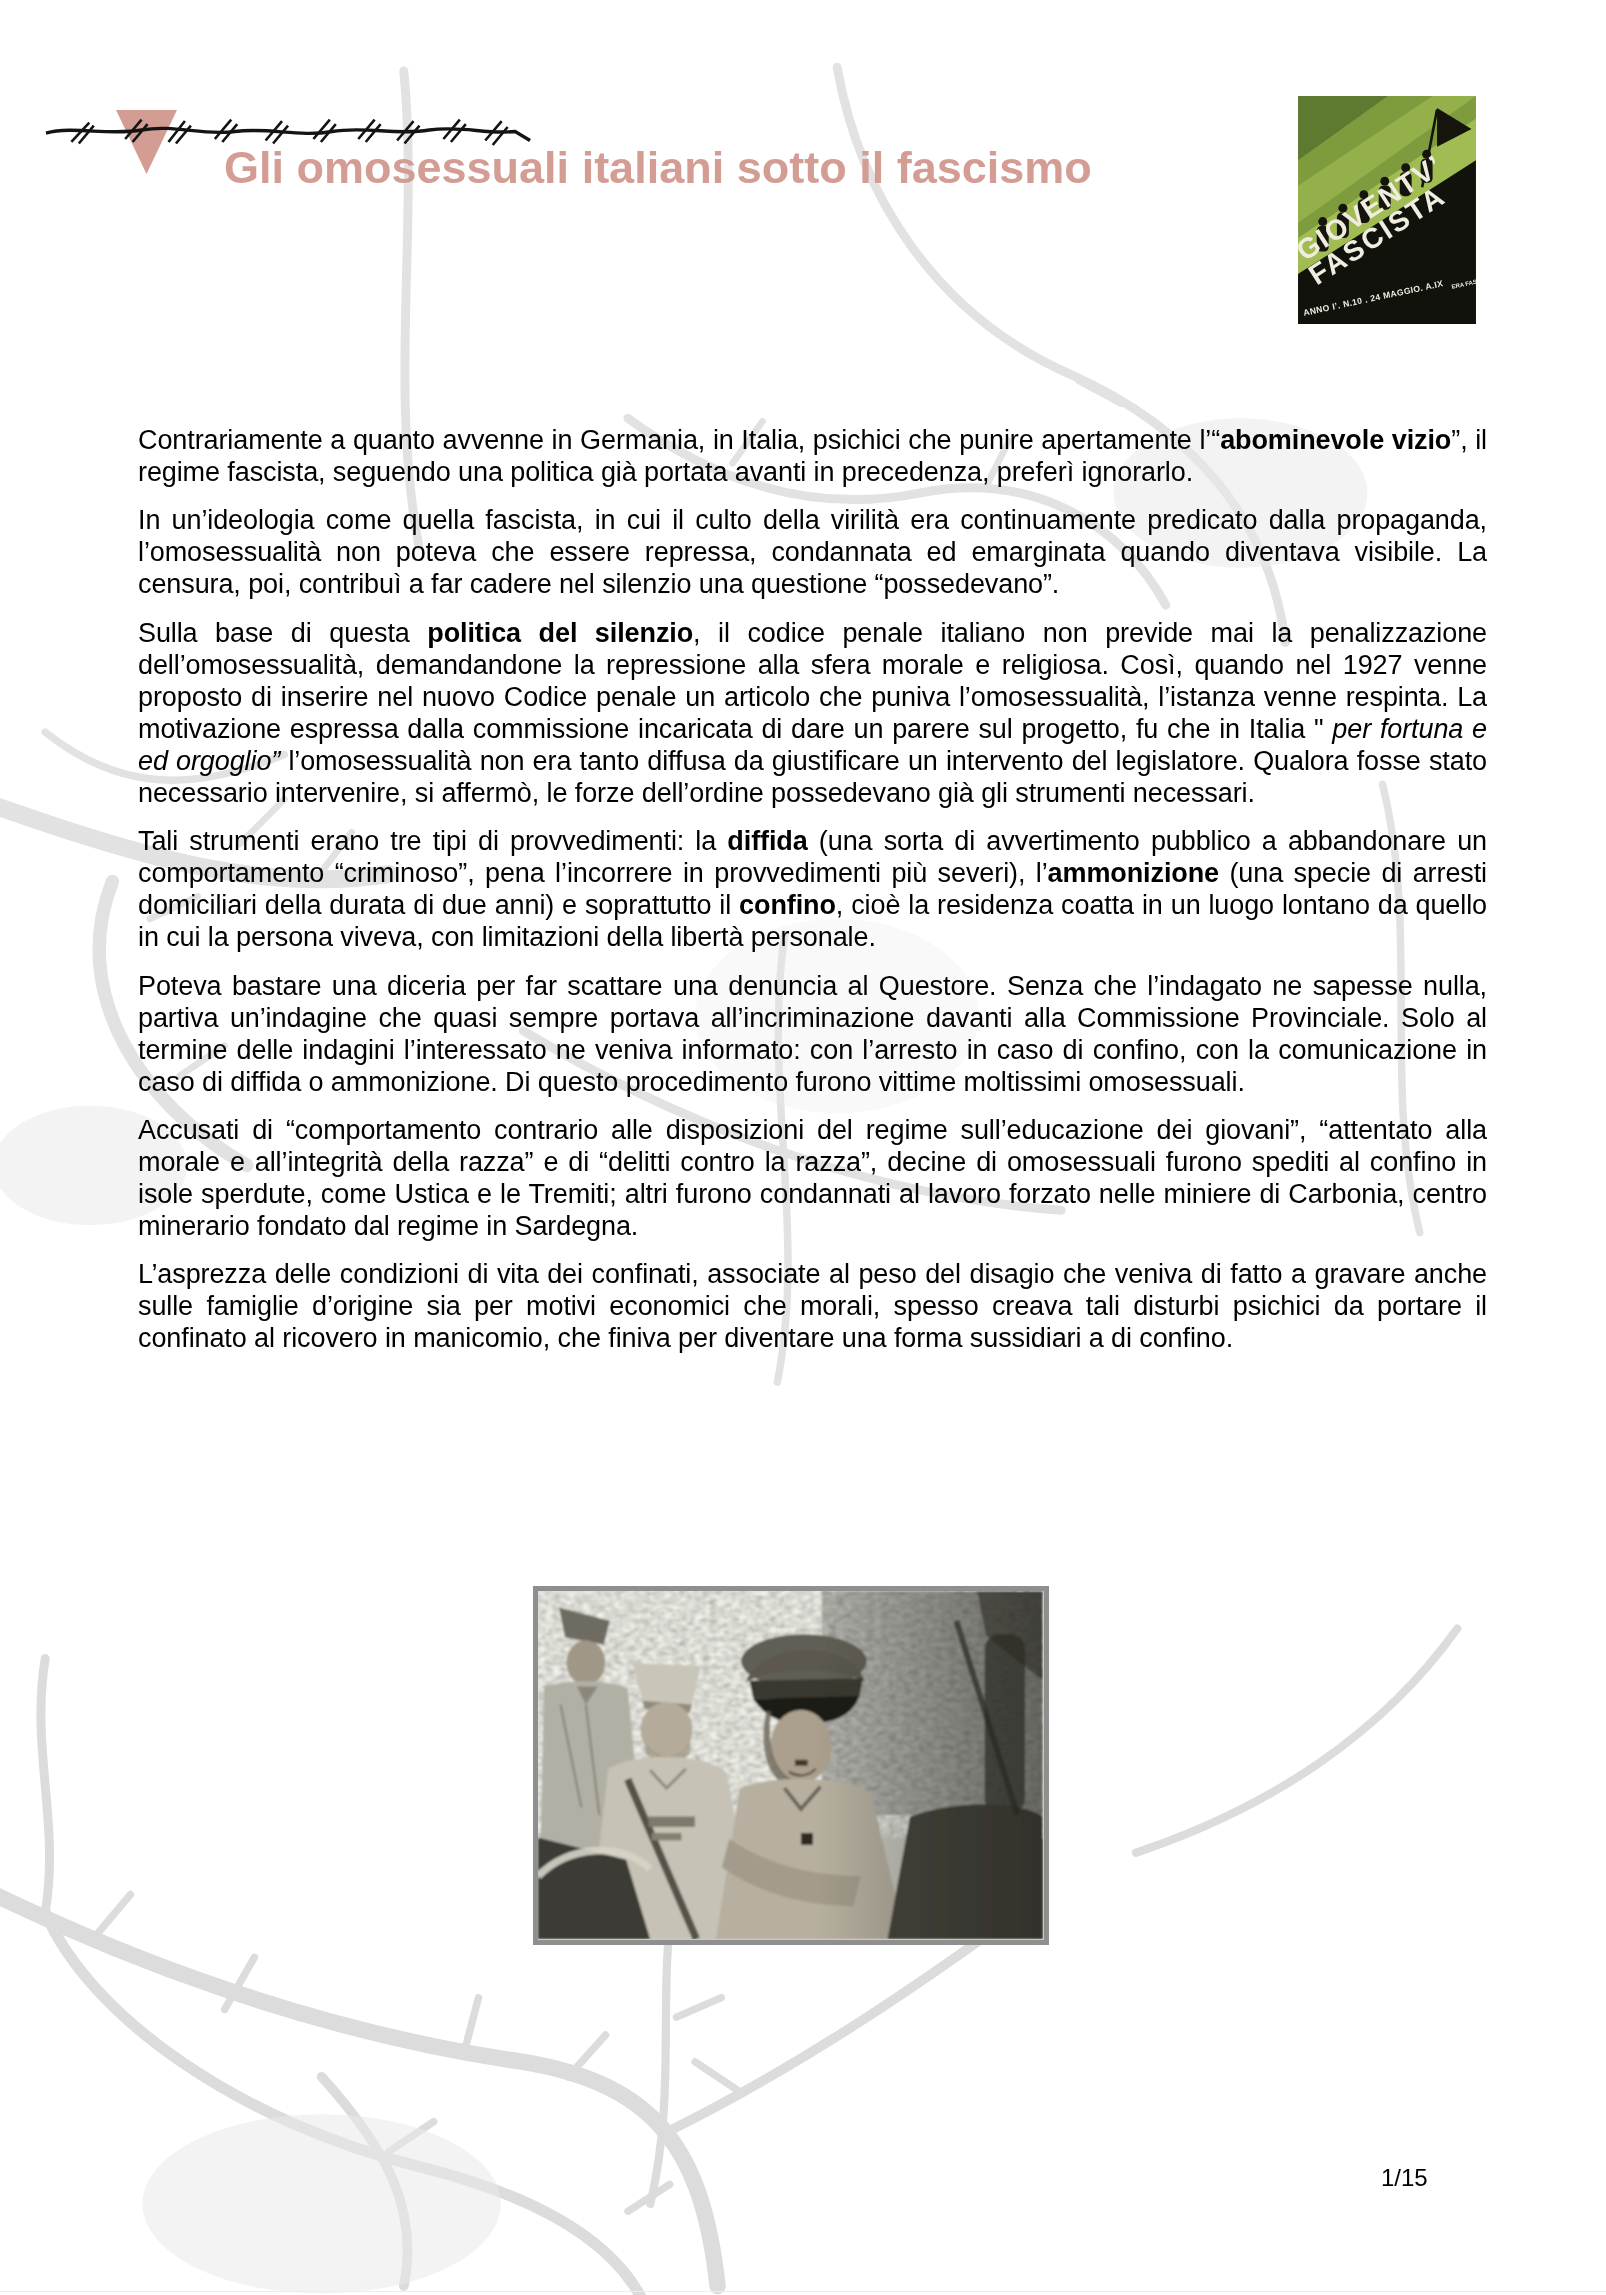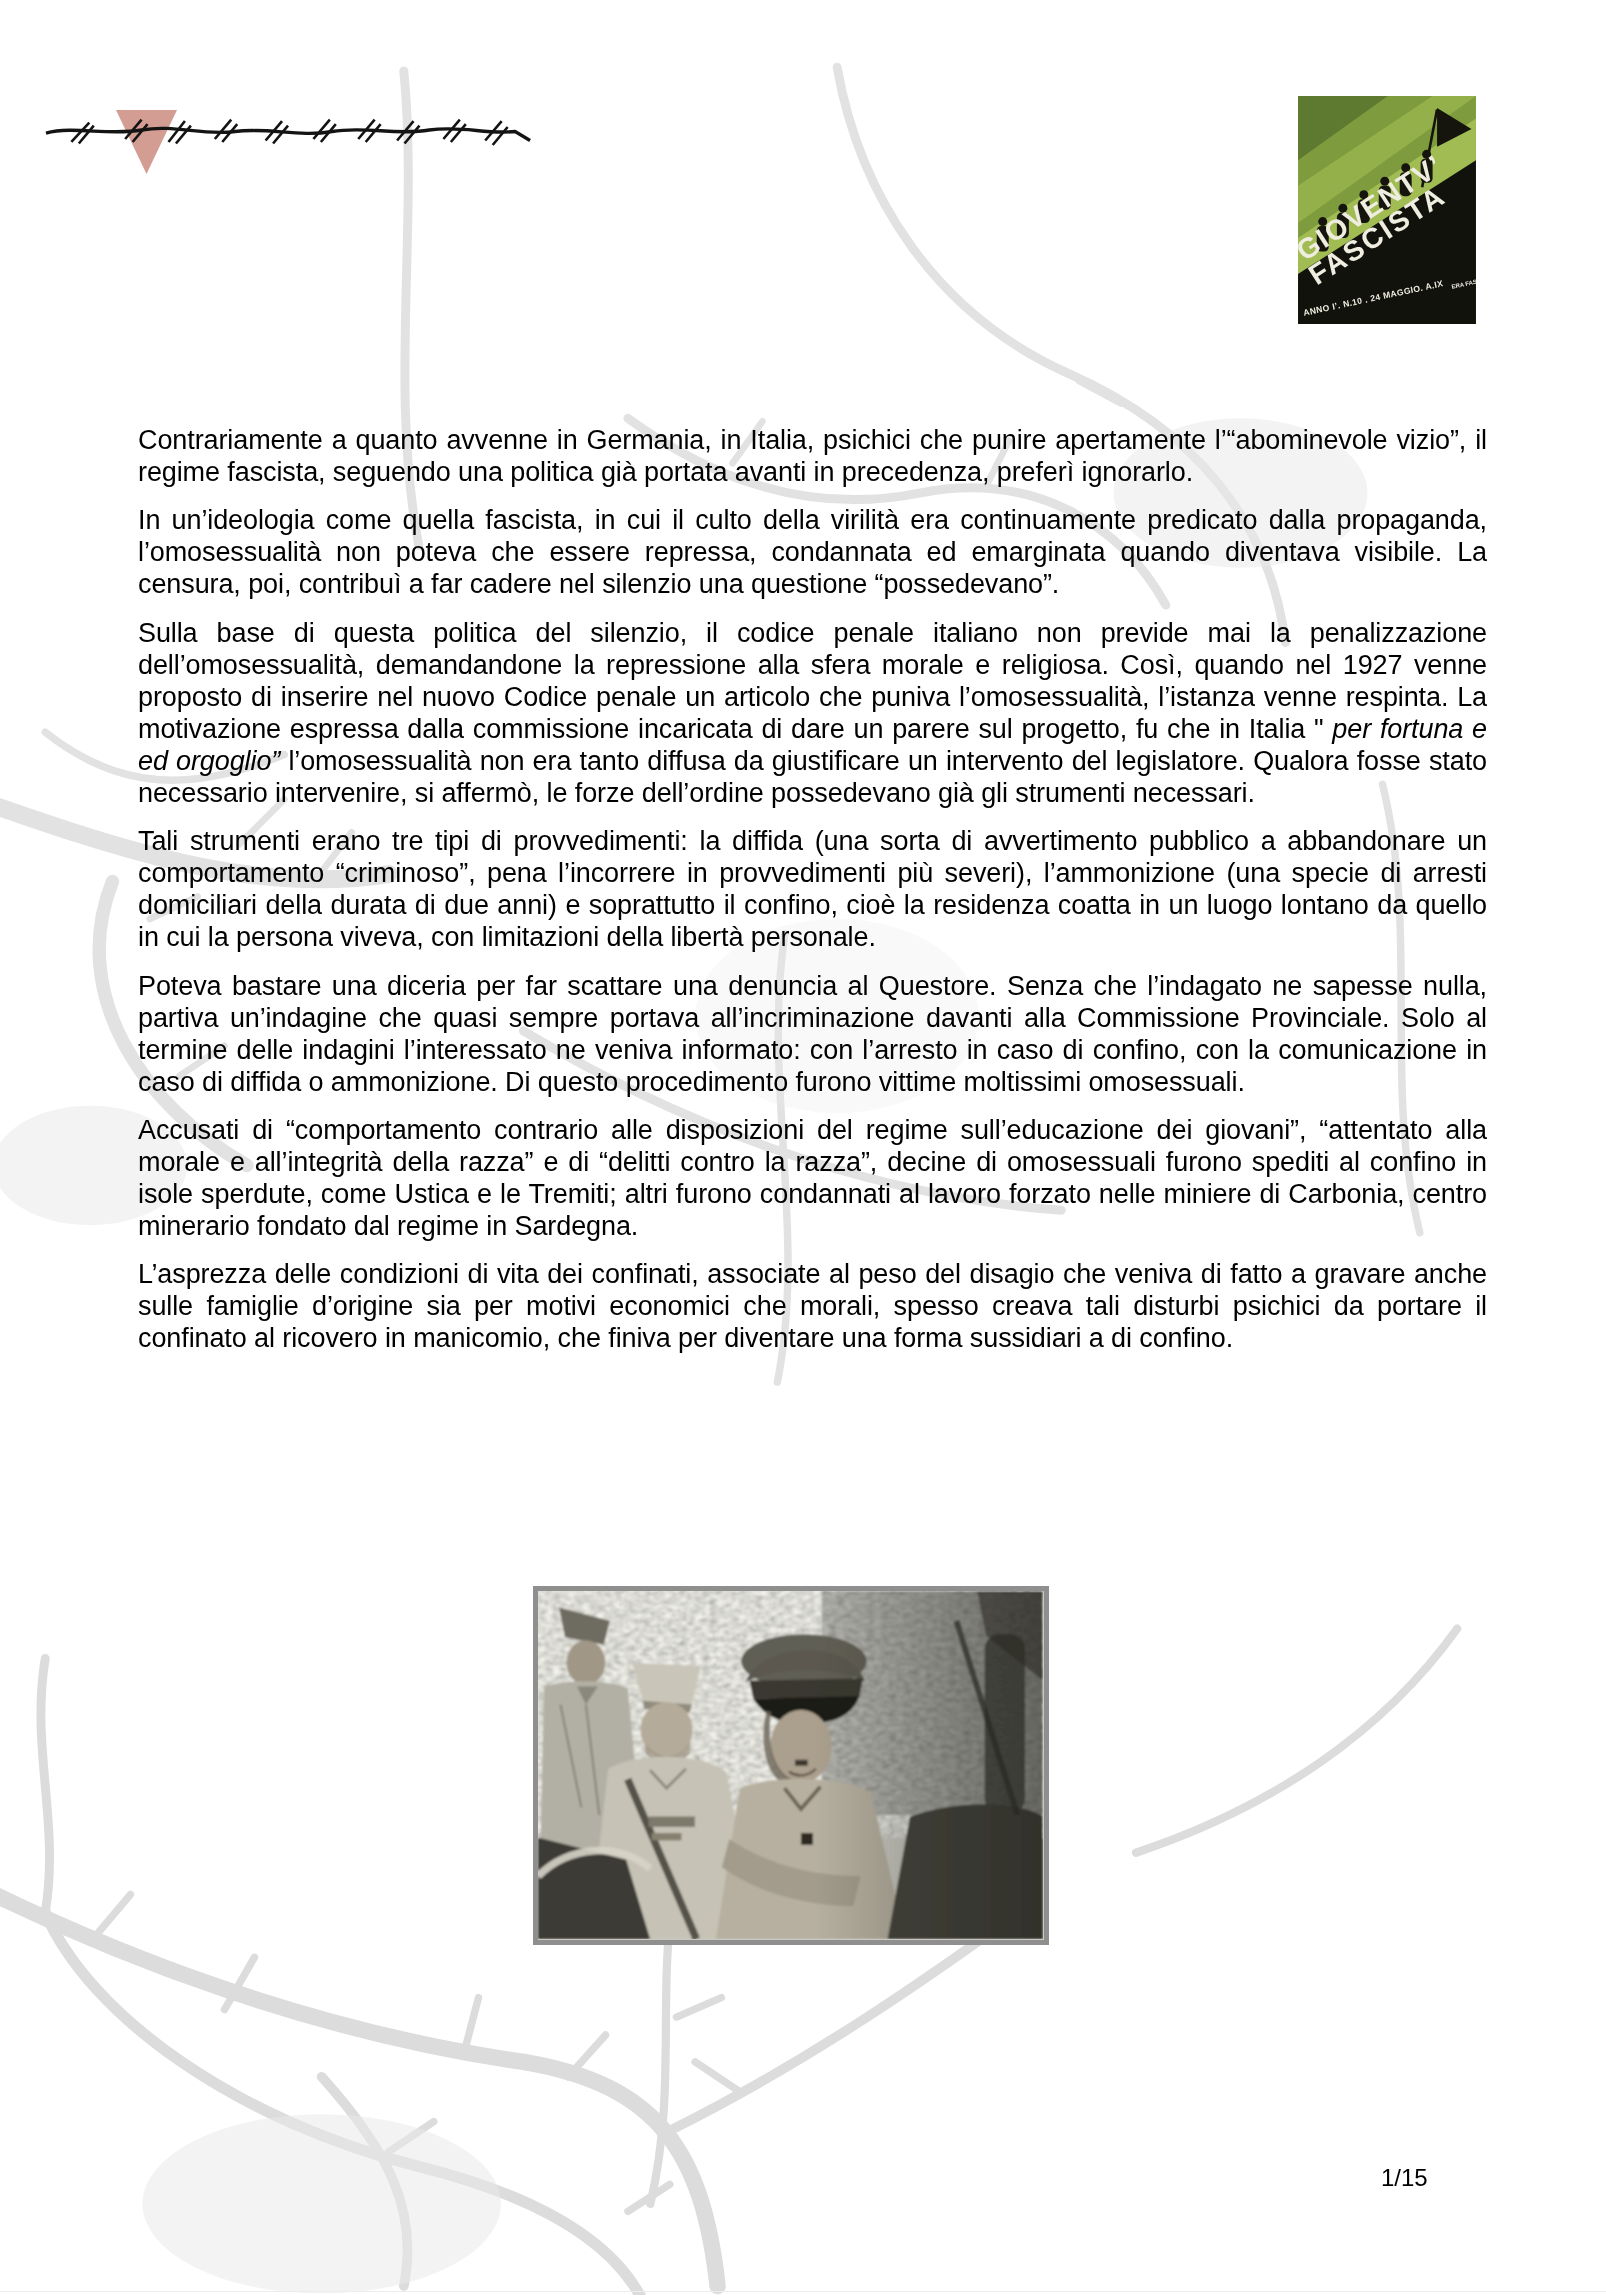--- a/index.html
+++ b/index.html
@@ -13,21 +13,21 @@
   .header-title{position:absolute;left:218px;top:73px;font-size:47px;font-weight:bold;
         line-height:52px;white-space:nowrap;letter-spacing:-0.7px;z-index:2;}
   .header-subtitle{position:absolute;left:224px;top:142px;font-size:45px;font-weight:bold;
         line-height:51px;white-space:nowrap;color:var(--accent,#d49d94);z-index:2;}
   .poster{position:absolute;left:1298px;top:96px;width:178px;height:228px;z-index:2;}
   .poster svg{display:block;}
   
   .body-text{position:absolute;left:138px;top:424px;width:1349px;z-index:2;}
   .para{margin:0 0 16.4px 0;font-size:27px;line-height:32px;text-align:justify;
         letter-spacing:-0.1px;}
-  .para .b{font-weight:normal;}
+  .para .b{font-weight:bold;}
   .para .i{font-style:italic;}
   
   .photo-frame{position:absolute;left:533px;top:1586px;width:516px;height:359px;
         box-sizing:border-box;border:5.2px solid #8f8f8f;background:#c9c9c1;z-index:2;}
   .photo-frame svg{display:block;}
   
   .page-number{position:absolute;left:1381px;top:2164px;font-size:24px;z-index:2;}
   .bottom-rule{position:absolute;left:0;right:0;bottom:3px;height:1.5px;background:#ededed;z-index:2;}
 </style>
 </head>
@@ -80,20 +80,21 @@
       <path stroke-width="3.5" d="M238,44 L260,18 M248,48 L268,24"></path>
       <path stroke-width="3.5" d="M306,46 L328,20 M316,50 L336,26"></path>
       <path stroke-width="3.5" d="M370,44 L392,18 M380,48 L400,24"></path>
       <path stroke-width="3.5" d="M430,44 L452,18 M440,48 L460,24"></path>
       <path stroke-width="3.5" d="M482,46 L504,20 M492,50 L512,26"></path>
       <path stroke-width="3.5" d="M544,44 L566,18 M554,48 L574,24"></path>
       <path stroke-width="3.5" d="M600,46 L622,20 M610,52 L630,28"></path>
     </g>
   </svg>
 
+  <div class="header-subtitle">Gli omosessuali italiani sotto il fascismo</div>
 
   <div class="poster">
     <svg width="178" height="228" viewBox="0 0 238 305">
       <rect width="238" height="305" fill="#7e9c3e"></rect>
       <polygon points="0,120 180,0 238,0 0,170" fill="#93b04a"></polygon>
       <polygon points="0,190 238,30 238,92 0,252" fill="#a7c257" opacity="0.85"></polygon>
       <polygon points="0,0 120,0 0,86" fill="#5e7a31"></polygon>
       <polygon points="0,238 238,86 238,305 0,305" fill="#12120c"></polygon>
 
       <g fill="#15150e">

